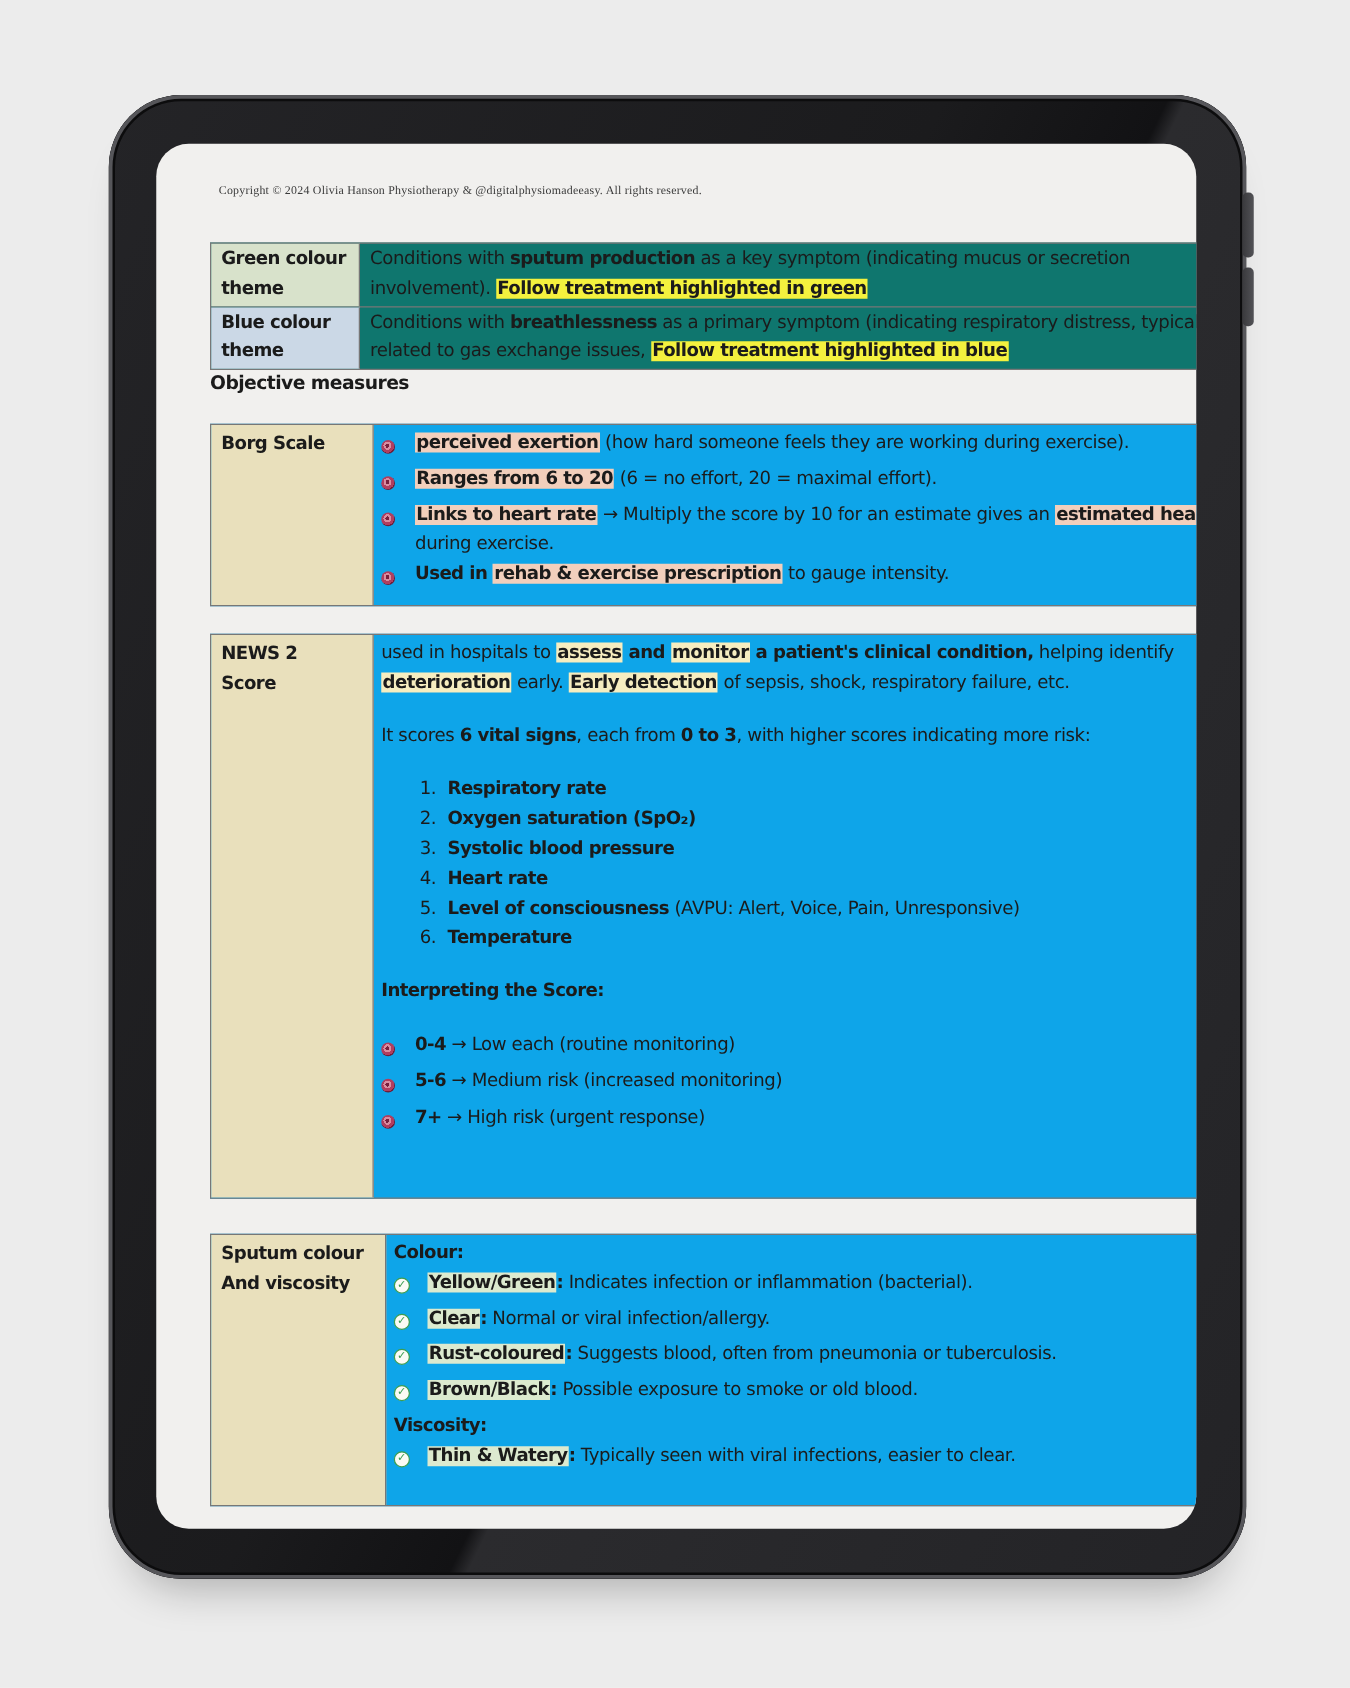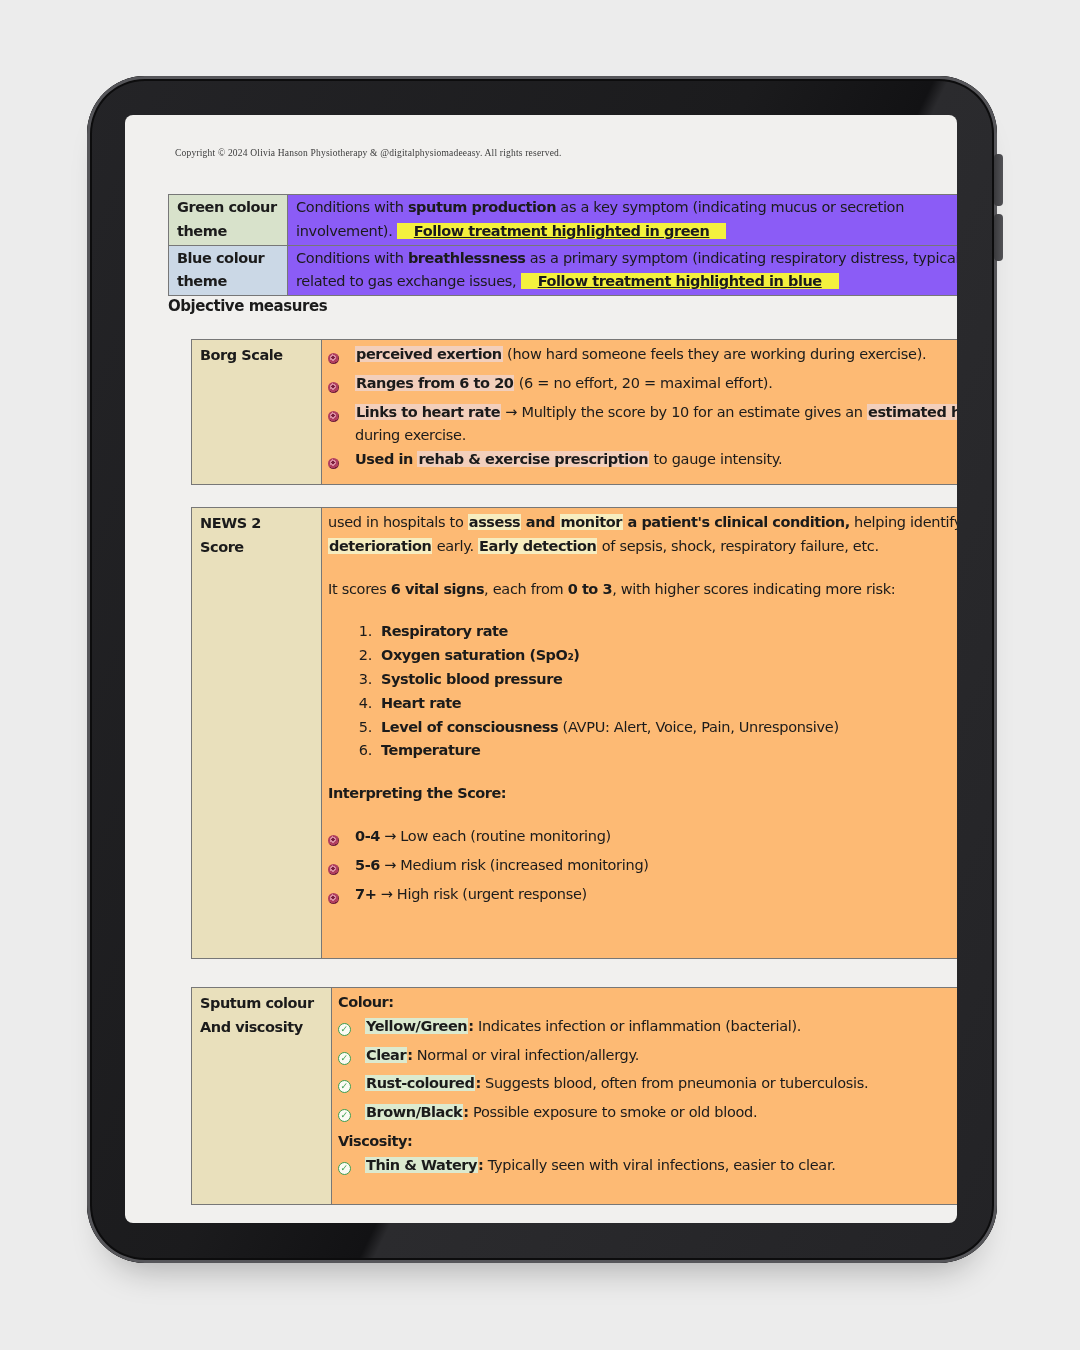--- a/index.html
+++ b/index.html
@@ -14,49 +14,49 @@
     border-radius:58px;
     background:linear-gradient(116deg,#242427 0%,#1b1b1d 45%,#121214 57%,#2b2b2e 58%,#232326 100%);
     box-shadow:inset 0 0 0 3px #56565a, inset 0 0 0 5px #0c0c0d, 0 26px 34px -20px rgba(0,0,0,.28);
   }
   .vol-btn{position:absolute;right:-6px;width:9px;border-radius:4px;
     background:linear-gradient(90deg,#39393c,#525256);}
   .vol-btn.upper{top:78px;height:52px;}
   .vol-btn.lower{top:138px;height:47px;}
   .screen{
     position:absolute;left:38px;top:39px;width:832px;height:1108px;
-    background:#f1f0ee;border-radius:8px;overflow:hidden;
+    background:#f1f0ee;border-radius:26px;overflow:hidden;
   }
   
   .doc{position:relative;width:100%;height:100%;color:#1b1b1b;
        font-size:14.5px;line-height:23.8px;letter-spacing:-0.3px;}
   .b{font-weight:bold;letter-spacing:-0.45px;}
-  .hl-y{background:var(--yellow_hl);padding:0 17px;text-decoration:underline;}
+  .hl-y{background:var(--yellow_hl);padding:0 1px;}
   .hl-s{background:var(--salmon_hl);padding:0 1px;}
   .hl-py{background:var(--pale_yellow_hl);padding:0 1px;}
   .hl-g{background:var(--pale_green_hl);padding:0 1px;}
 
   .copyright{position:absolute;left:50px;top:27px;
     font-family:"Liberation Serif",serif;font-size:9.5px;letter-spacing:0.2px;color:#3a3a3a;}
 
   .theme-table{position:absolute;left:43px;top:79px;width:835px;
-    border:1.5px solid #777;box-sizing:border-box;background:#8b5cf6;}
+    border:1.5px solid #777;box-sizing:border-box;background:#0f766e;}
   .theme-row{display:flex;min-height:49px;}
   .theme-row + .theme-row{border-top:1.5px solid #777;}
   .theme-head{flex:0 0 119px;border-right:1.5px solid #777;
     padding:1px 4px 1px 8px;font-weight:bold;letter-spacing:-0.45px;box-sizing:border-box;}
   .theme-head.green{background:var(--green_cell);}
   .theme-head.blue{background:var(--blue_cell);}
   .theme-body{flex:1;padding:1px 8px;box-sizing:border-box;}
 
   .heading{position:absolute;left:43px;top:180px;width:740px;text-align:left;
     font-weight:bold;letter-spacing:-0.45px;font-size:15px;}
 
   .sec{position:absolute;left:43px;width:864px;border:1.5px solid #777;
-    box-sizing:border-box;display:flex;background:#fdba74;margin-left:23px;}
+    box-sizing:border-box;display:flex;background:#0ea5e9;}
   .sec-left{flex:0 0 130px;border-right:1.5px solid #777;background:var(--cream_cell);
     padding:4px 6px 4px 8px;font-weight:bold;letter-spacing:-0.45px;box-sizing:border-box;}
   .sec-left.wide{flex:0 0 140px;}
   .sec-right{flex:1;padding:3px 10px 3px 6px;box-sizing:border-box;min-width:0;}
   #borg{top:224px;min-height:146px;}
   #news{top:392px;min-height:452px;}
   #sputum{top:872px;min-height:218px;}
 
   .brow{display:flex;}
   .brow .ic{flex:0 0 27px;padding-top:5px;}

